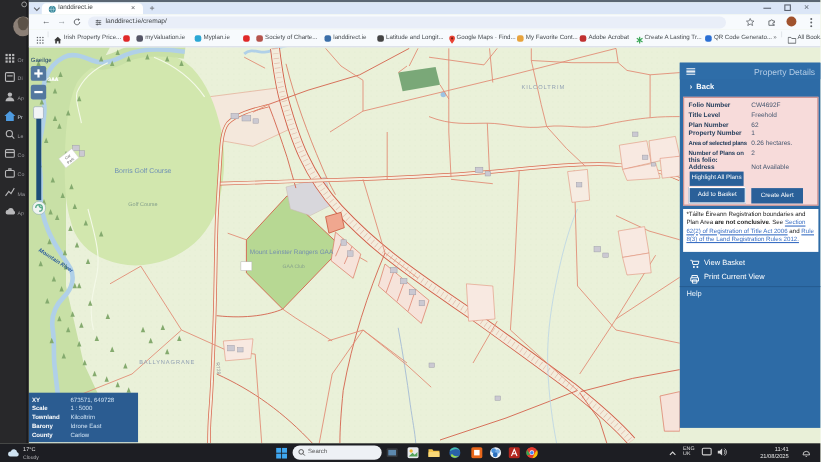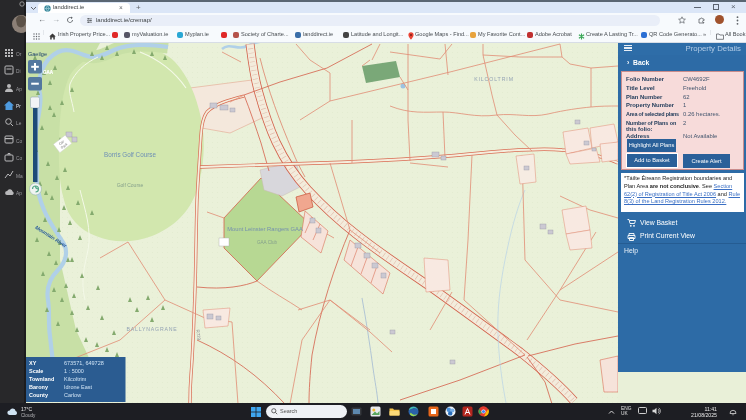--- a/index.html
+++ b/index.html
@@ -9,21 +9,21 @@
   
   #sidebar { left:0; top:0; width:26px; height:403px; background:#272728; z-index:5; }
   
   #topedge { left:26px; top:0; width:720px; height:1.5px; background:#5a6673; z-index:6; }
   #tabstrip { left:26px; top:2px; width:720px; height:11px; background:#dbe6f7; z-index:6; }
   #tab { left:38px; top:3px; width:92px; height:10px; background:#ffffff; border-radius:4px 4px 0 0; z-index:7; }
   #toolbar { left:26px; top:13px; width:720px; height:14px; background:#f7fafd; z-index:6; }
   #omnibox { left:80px; top:14.5px; width:580px; height:11px; background:#e9eef8; border-radius:6px; z-index:7; }
   #bookmarks { left:26px; top:27px; width:720px; height:16px; background:#f7fafd; border-bottom:1px solid #d7dde6; z-index:6; }
   
-  #panel { left:618px; top:40px; width:128px; height:332px; background:#2d6ba6; z-index:4; }
+  #panel { left:618px; top:57px; width:128px; height:332px; background:#2d6ba6; z-index:4; }
   
   #taskbar { left:0; top:403px; width:746px; height:17px; background:#1d1e23; z-index:10; }
   .bi { position:absolute; top:3px; }
   .dot { width:6px; height:6px; border-radius:2px; top:3.5px; }
   .ticon { position:absolute; top:3px; width:11px; height:11px; }
   .rl { left:4px; color:#27405e; }
   .rv { position:absolute; left:57px; color:#44566e; font-weight:normal; white-space:nowrap; }
 </style>
 </head>
 <body>

